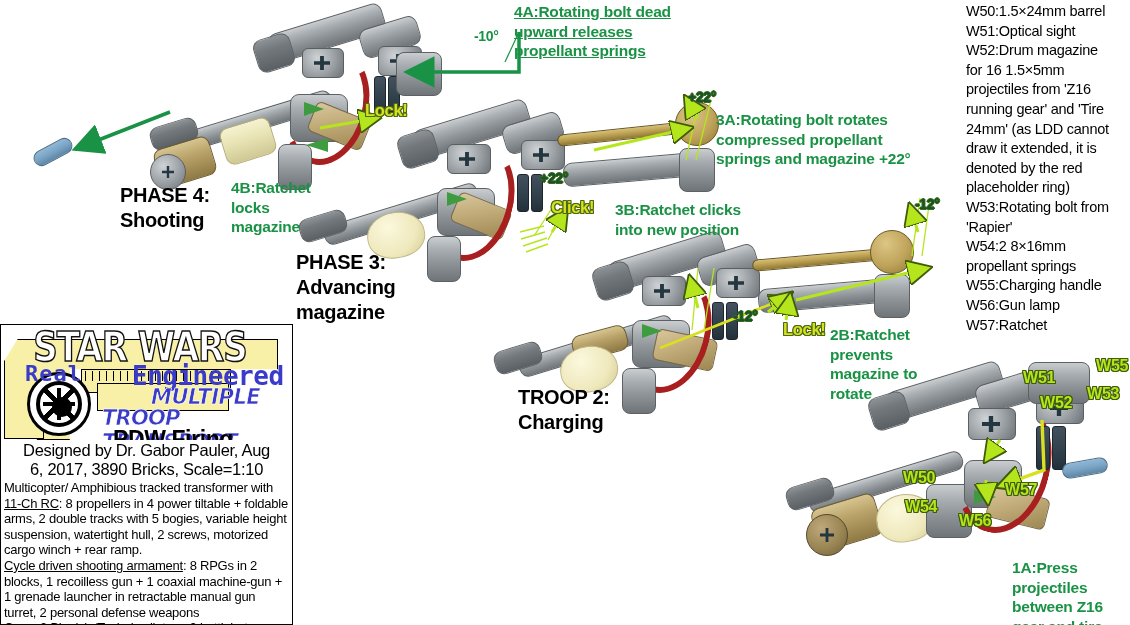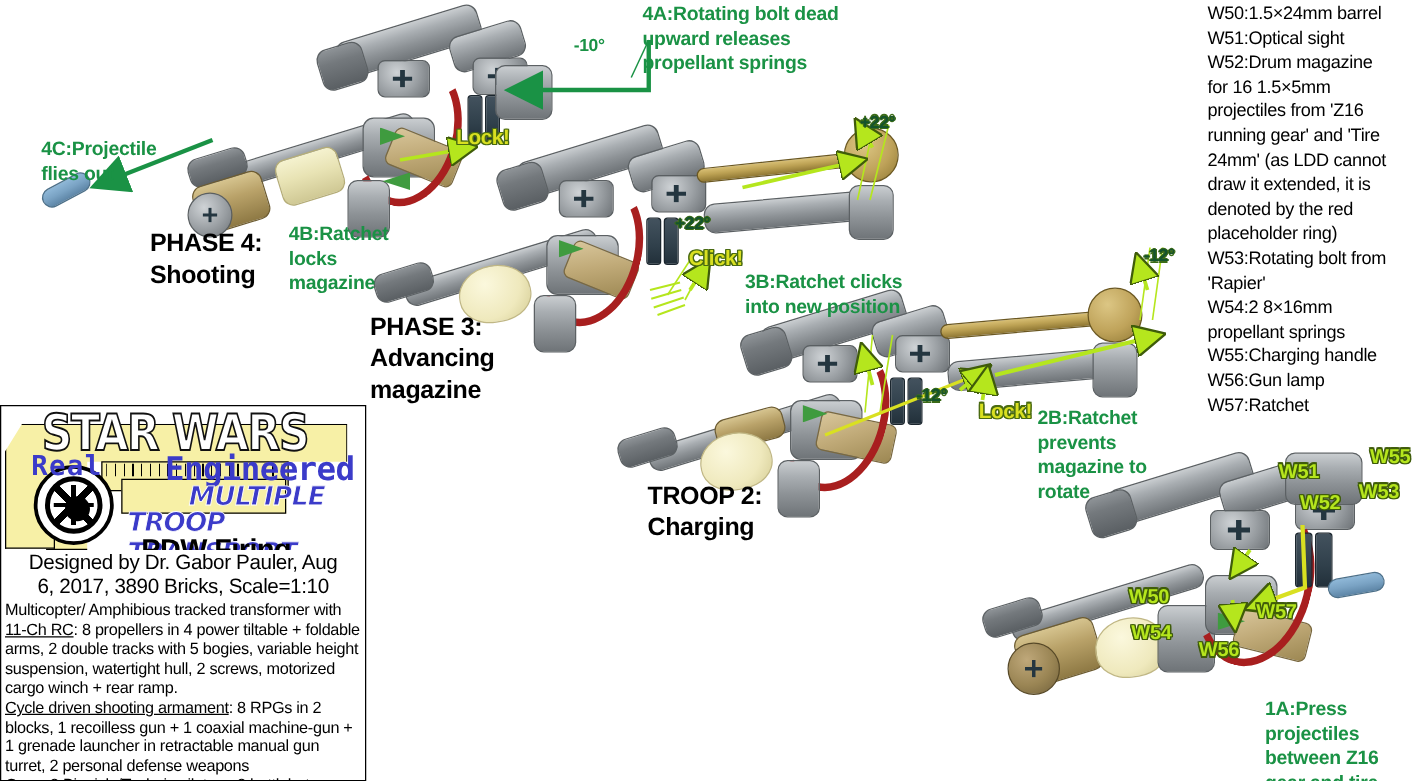--- a/index.html
+++ b/index.html
@@ -376,48 +376,49 @@
 
     <path d="M920,198 L912,256" stroke="#b5e61d" stroke-width="1.3" fill="none"></path>
     <path d="M930,198 L922,256" stroke="#b5e61d" stroke-width="1.3" fill="none"></path>
     <path d="M918,232 L910,206" stroke="#b5e61d" stroke-width="3" fill="none" marker-end="url(#ayellow)"></path>
 
     <path d="M1042,420 L1044,470 L1000,486" stroke="#d9e021" stroke-width="3.4" fill="none" marker-end="url(#ayellow)"></path>
     <path d="M1000,440 L986,460" stroke="#b5e61d" stroke-width="3" fill="none" marker-end="url(#ayellow)"></path>
     <path d="M986,480 L988,502" stroke="#b5e61d" stroke-width="3" fill="none" marker-end="url(#ayellow)"></path>
   </svg>
 
-  <div class="ann" style="left:514px;top:2px;width:200px;">4A:Rotating bolt dead
+  <div class="ann" style="left:514px;top:2px;width:200px;text-decoration:underline;">4A:Rotating bolt dead
 upward releases
 propellant springs</div>
   <div class="ann" style="left:231px;top:178px;width:100px;">4B:Ratchet
 locks
 magazine</div>
-  <div class="ann" style="left:33px;top:110px;width:120px;">4C:Projectile
-flies out</div>
-  <div class="ann" style="left:596px;top:200px;width:180px;margin-top:16px;">3B:Ratchet clicks
+  <div class="ann" style="left:716px;top:110px;width:230px;">3A:Rotating bolt rotates
+compressed propellant
+springs and magazine +22°</div>
+  <div class="ann" style="left:615px;top:200px;width:180px;">3B:Ratchet clicks
 into new position</div>
   <div class="ann" style="left:830px;top:325px;width:120px;">2B:Ratchet
 prevents
 magazine to
 rotate</div>
   <div class="ann" style="left:1012px;top:558px;width:120px;">1A:Press
 projectiles
 between Z16
 gear and tire</div>
 
   <div class="phase" style="left:120px;top:183px;width:115px;">PHASE 4:
 Shooting</div>
   <div class="phase" style="left:296px;top:250px;width:130px;">PHASE 3:
 Advancing
 magazine</div>
   <div class="phase" style="left:518px;top:385px;width:120px;">TROOP 2:
 Charging</div>
 
-  <div class="deg green" style="left:459px;top:28px;">-10°</div>
+  <div class="deg green" style="left:474px;top:28px;">-10°</div>
   <div class="deg yellow" style="left:688px;top:89px;">+22°</div>
   <div class="deg yellow" style="left:540px;top:170px;">+22°</div>
   <div class="deg yellow" style="left:915px;top:196px;">-12°</div>
   <div class="deg yellow" style="left:733px;top:308px;">-12°</div>
 
   <div class="lockword" style="left:365px;top:101px;">Lock!</div>
   <div class="lockword" style="left:551px;top:198px;">Click!</div>
   <div class="lockword" style="left:783px;top:320px;">Lock!</div>
 
   <div class="wlabel" style="left:903px;top:469px;">W50</div>

